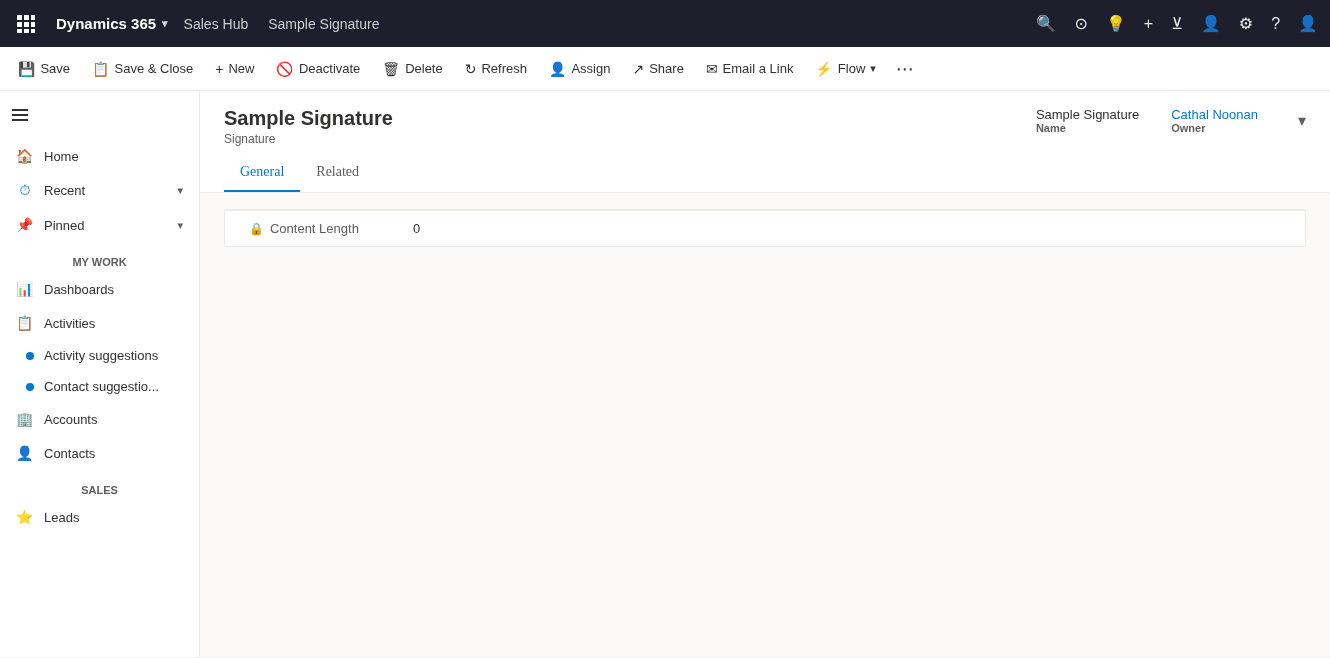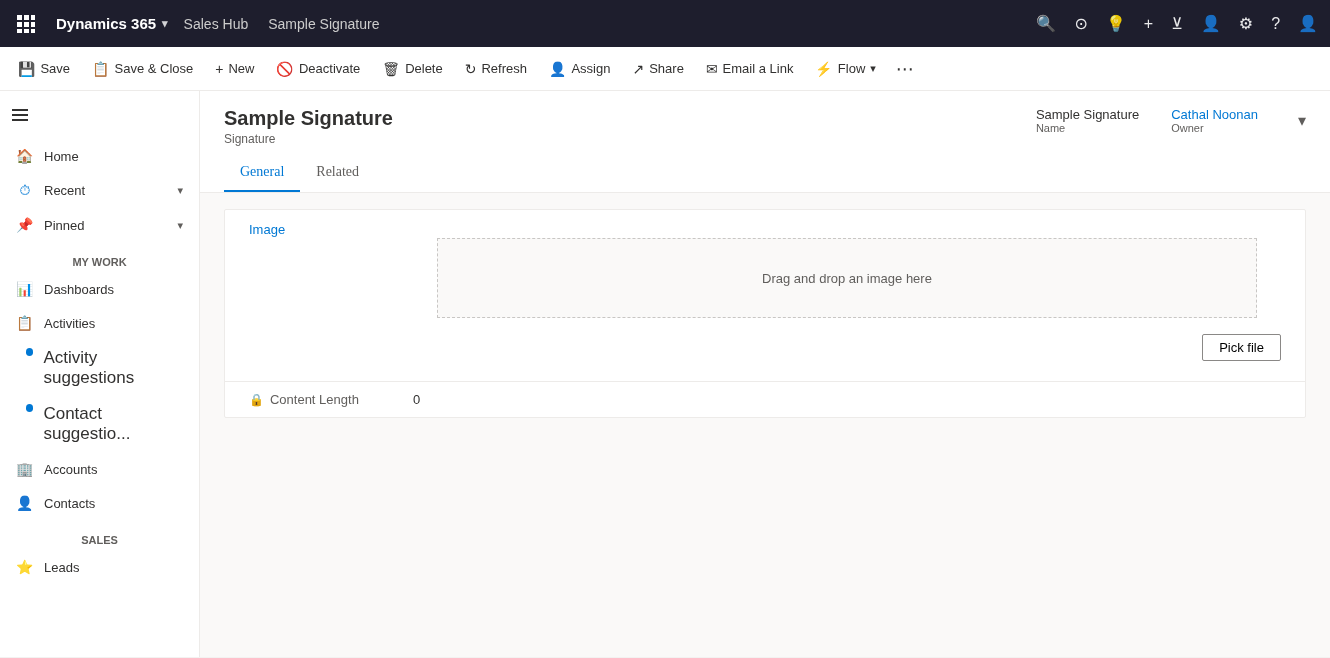--- a/index.html
+++ b/index.html
@@ -83,23 +83,23 @@
     }
     .sidebar-nav-item .nav-icon-wrap { width: 18px; text-align: center; color: #0078d4; font-size: 14px; }
     .sidebar-nav-item .nav-label { flex: 1; }
     .sidebar-nav-item .nav-chevron { font-size: 11px; color: #605e5c; }
 
     .sidebar-section-label {
       padding: 14px 16px 4px;
       font-size: 11px; font-weight: 600; color: #605e5c; text-transform: uppercase; text-align: center;
     }
     .sidebar-sub-item {
-      display: flex; align-items: flex-start; gap: 10px;
+      display: flex; align-items: center; gap: 10px;
       padding: 8px 16px 8px 26px;
-      cursor: pointer; font-size: 17px; color: #323130;
+      cursor: pointer; font-size: 13px; color: #323130;
     }
     .sidebar-sub-item .dot { width: 8px; height: 8px; border-radius: 50%; background: #0078d4; }
 
     
     .main-content {
       flex: 1;
       overflow-y: auto;
       background: #faf9f8;
     }
 
@@ -115,21 +115,21 @@
       justify-content: space-between;
     }
     .record-title { font-size: 20px; font-weight: 600; color: #323130; }
     .record-type { font-size: 12px; color: #605e5c; margin-top: 2px; }
 
     .record-summary {
       display: flex; align-items: center; gap: 32px;
     }
     .summary-field { text-align: left; }
     .summary-field .field-value { font-size: 13px; font-weight: 500; color: #323130; }
-    .summary-field .field-label { font-size: 11px; color: #605e5c; }
+    .summary-field .field-label { font-size: 11px; color: #605e5c; font-weight: bold; }
     .summary-field .field-value-link { font-size: 13px; font-weight: 500; color: #0078d4; cursor: pointer; }
 
     .summary-chevron {
       color: #605e5c; font-size: 16px; cursor: pointer; margin-left: 8px;
     }
 
     .record-tabs {
       display: flex; gap: 0;
       margin-top: 8px;
       font-family: Liberation Serif, serif;
@@ -368,33 +368,20 @@
         </div>
         <div class="record-tab">
           <span>Related</span>
         </div>
       </div>
     </div>
 
     <div class="form-area">
       <div class="form-section">
 
-        <div class="image-row">
-          <div class="image-label">Image</div>
-          <div style="flex:1;">
-            <div class="image-drop-zone">
-              <span>Drag and drop an image here</span>
-            </div>
-            <div style="display:flex; justify-content:flex-end; padding: 0 0 8px 0;">
-              <button class="pick-file-btn">
-                <span>Pick file</span>
-              </button>
-            </div>
-          </div>
-        </div>
 
         <div class="form-field-row">
           <div class="form-field-label with-icon">
             <span class="lock-icon">🔒</span>
             <span>Content Length</span>
           </div>
           <div class="form-field-value">0</div>
         </div>
 
       </div>

